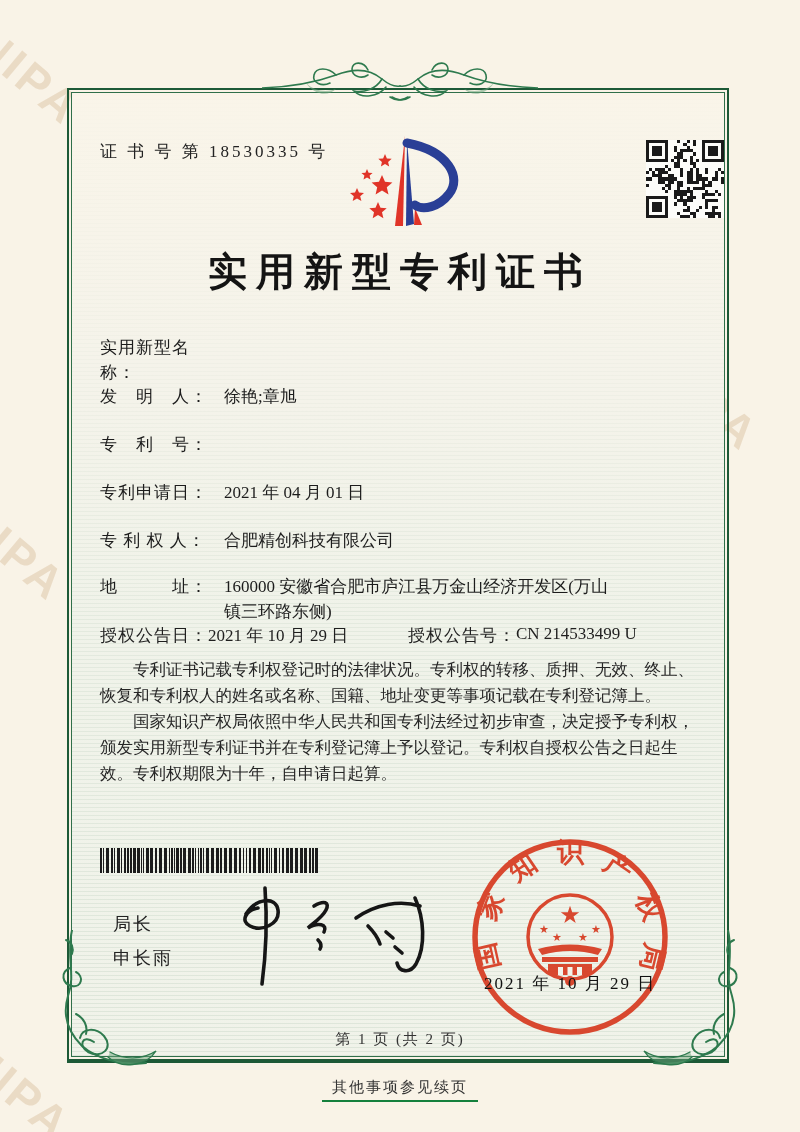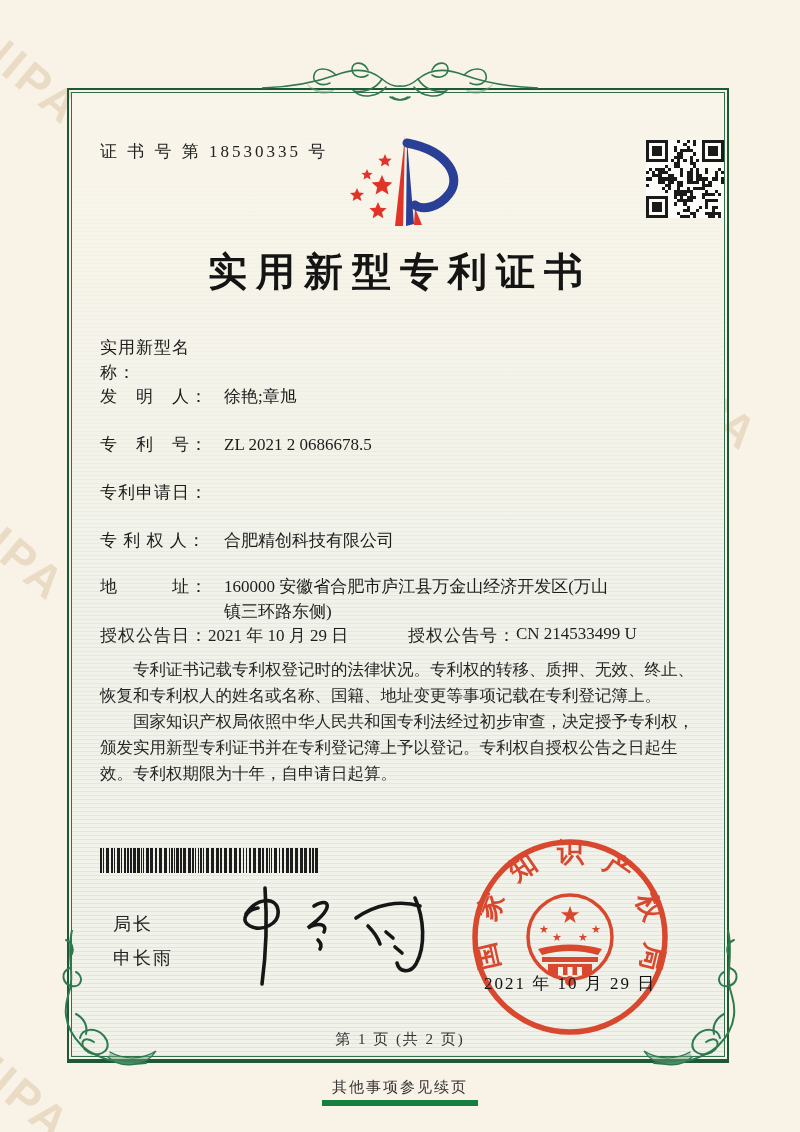--- a/index.html
+++ b/index.html
@@ -75,21 +75,21 @@
     font-size:17px;letter-spacing:2px;color:#111;z-index:5;
   }
   .page-footer{
     position:absolute;left:0;top:1030px;width:800px;text-align:center;
     font-size:15px;letter-spacing:2px;color:#333;
   }
   .cont-note{
     position:absolute;left:0;top:1078px;width:800px;text-align:center;
     font-size:15px;letter-spacing:2px;color:#333;
   }
-  .cont-note span{border-bottom:6px solid #15803d;padding:0 10px 5px;}
+  .cont-note span{border-bottom:2px solid #15803d;padding:0 10px 5px;}
   .flourish-top{position:absolute;left:262px;top:57px;width:276px;height:62px;z-index:3;}
   .flourish-bl{position:absolute;left:58px;top:930px;width:112px;height:142px;z-index:3;}
   .flourish-br{position:absolute;left:630px;top:930px;width:112px;height:142px;z-index:3;transform:scaleX(-1);}
 </style>
 </head>
 <body>
 
 <div class="wm" style="left:-30px;top:-8px">CNIPA</div>
 <div class="wm" style="left:188px;top:88px">CNIPA</div>
 <div class="wm" style="left:430px;top:326px">CNIPA</div>
@@ -432,24 +432,24 @@
 
 <div class="frow" style="top:336px">
   <span class="flabel">实用新型名称：</span>
 </div>
 <div class="frow" style="top:385px">
   <span class="flabel">发　明　人：</span>
   <span class="fvalue">徐艳;章旭</span>
 </div>
 <div class="frow" style="top:433px">
   <span class="flabel">专　利　号：</span>
-  <span class="fvalue">ZL 2021 2 0686678.5</span>
 </div>
 <div class="frow" style="top:481px">
   <span class="flabel">专利申请日：</span>
+  <span class="fvalue">2021 年 04 月 01 日</span>
 </div>
 <div class="frow" style="top:529px">
   <span class="flabel">专 利 权 人：</span>
   <span class="fvalue">合肥精创科技有限公司</span>
 </div>
 <div class="frow" style="top:575px">
   <span class="flabel">地　　　址：</span>
   <span class="fvalue">160000 安徽省合肥市庐江县万金山经济开发区(万山镇三环路东侧)</span>
 </div>
 

